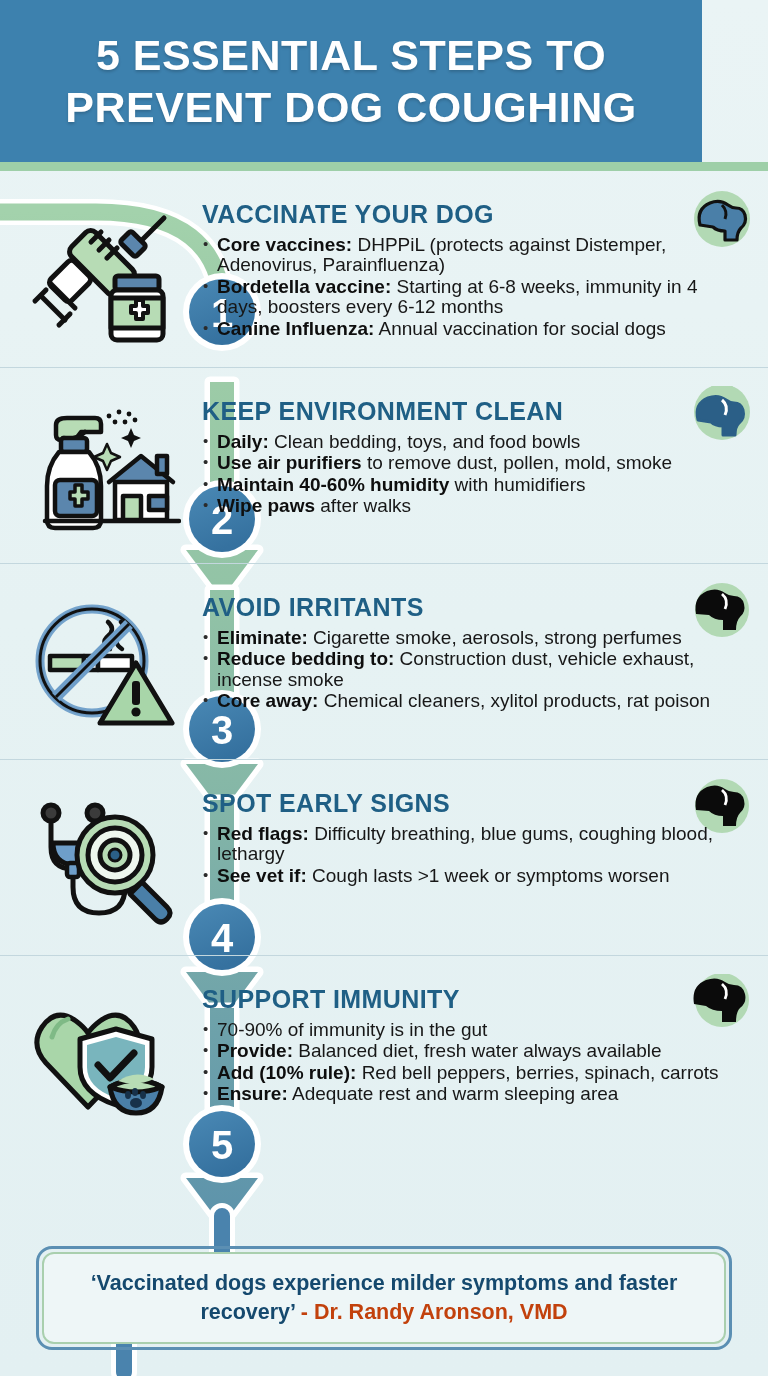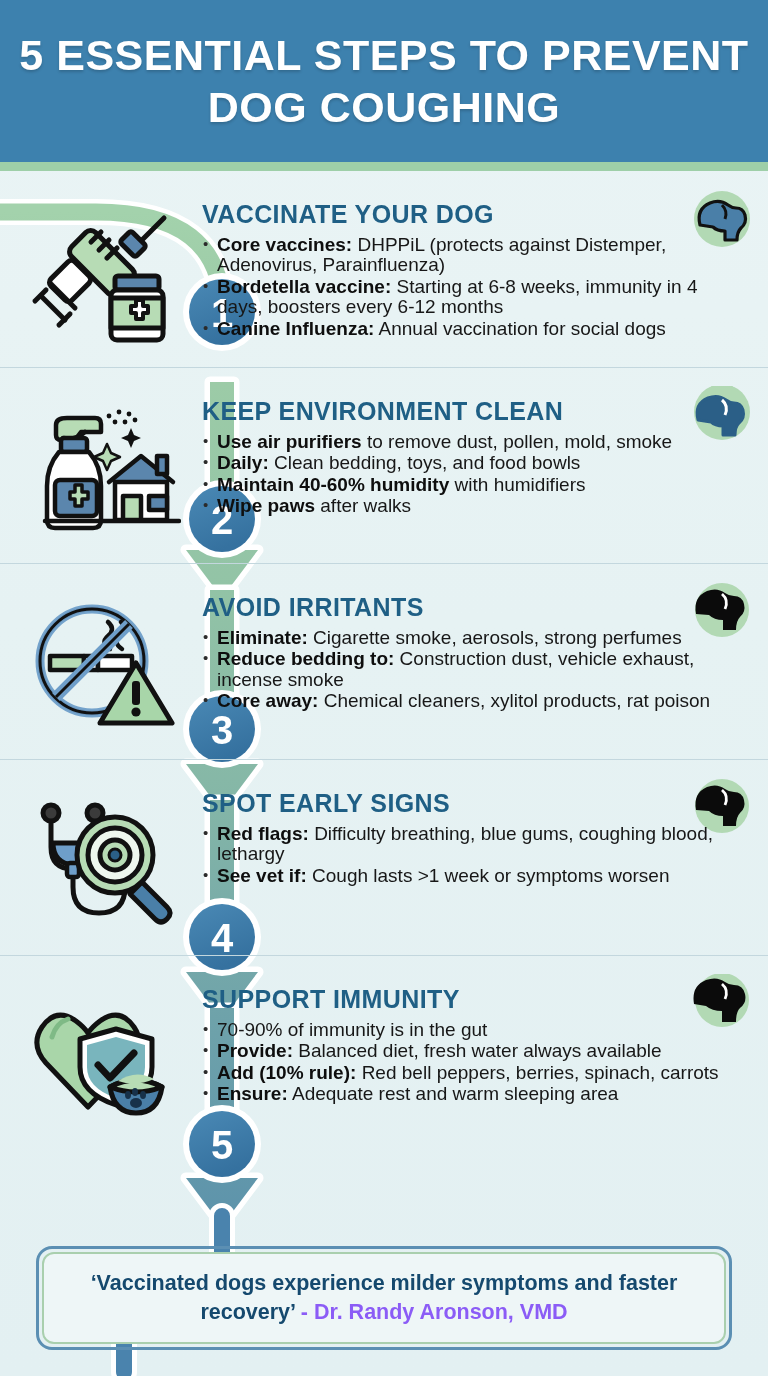--- a/index.html
+++ b/index.html
@@ -10,21 +10,21 @@
     overflow:hidden;
   }
   .page{
     position:relative;width:768px;height:1376px;
     background:linear-gradient(180deg,#eaf4f5 0%,#e6f2f3 45%,#e3f0f2 100%);
     overflow:hidden;
   }
 
   
   .header{
-    position:absolute;left:0;top:0;width:768px;height:162px;
+    position:absolute;left:0;top:0;width:702px;height:162px;
     background:#3d81ae;
     display:flex;align-items:center;justify-content:center;
   }
   .header-title{
     color:#ffffff;
     font-size:43px;line-height:52px;
     font-weight:bold;
     letter-spacing:0.5px;
     text-align:center;
     text-transform:uppercase;
@@ -116,21 +116,21 @@
     display:flex;align-items:center;justify-content:center;
     padding:4px 16px;
     box-sizing:border-box;
   }
   .quote-text{
     text-align:center;
     font-size:21.5px;line-height:29px;
     font-weight:bold;
     color:#15496e;
   }
-  .quote-text .attrib{color:#8b5cf6;}
+  .quote-text .attrib{color:#c2410c;}
 </style>
 </head>
 <body>
 
 <div class="page">
 
   <div class="header">
     <div class="header-title">5 Essential Steps to Prevent Dog Coughing</div>
   </div>
   <div class="header-underband"></div>
@@ -288,22 +288,22 @@
         </svg>
       </div>
       <div class="step-body">
         <svg class="dog-badge" viewBox="0 0 74 62" aria-hidden="true">
           <circle cx="40" cy="26" r="28" fill="#b2d9b4"></circle>
           <path d="M16 34 q-4-16 10-22 q10-4 18 2 q4 3 8 3 q7 0 9 7 q2 8-4 13 q-4 4-4 12 h-12 v-9 q-8 0-12-4 z" fill="#2b5f87" stroke="#2b5f87" stroke-width="3" stroke-linejoin="round"></path>
           <path d="M40 14 q7 6 3 15" fill="none" stroke="#ffffff" stroke-width="3"></path>
         </svg>
         <div class="step-title">Keep Environment Clean</div>
         <ul class="bullets">
+          <li><b>Daily:</b><span> Clean bedding, toys, and food bowls</span></li>
           <li><b>Use air purifiers</b><span> to remove dust, pollen, mold, smoke</span></li>
-          <li><b>Daily:</b><span> Clean bedding, toys, and food bowls</span></li>
           <li><b>Maintain 40-60% humidity</b><span> with humidifiers</span></li>
           <li><b>Wipe paws</b><span> after walks</span></li>
         </ul>
       </div>
     </div>
 
     <div class="step">
       <div class="step-icon">
         <svg width="152" height="140" viewBox="0 0 152 140" aria-hidden="true">
           <circle cx="66" cy="62" r="52" fill="none" stroke="#111" stroke-width="5"></circle>

